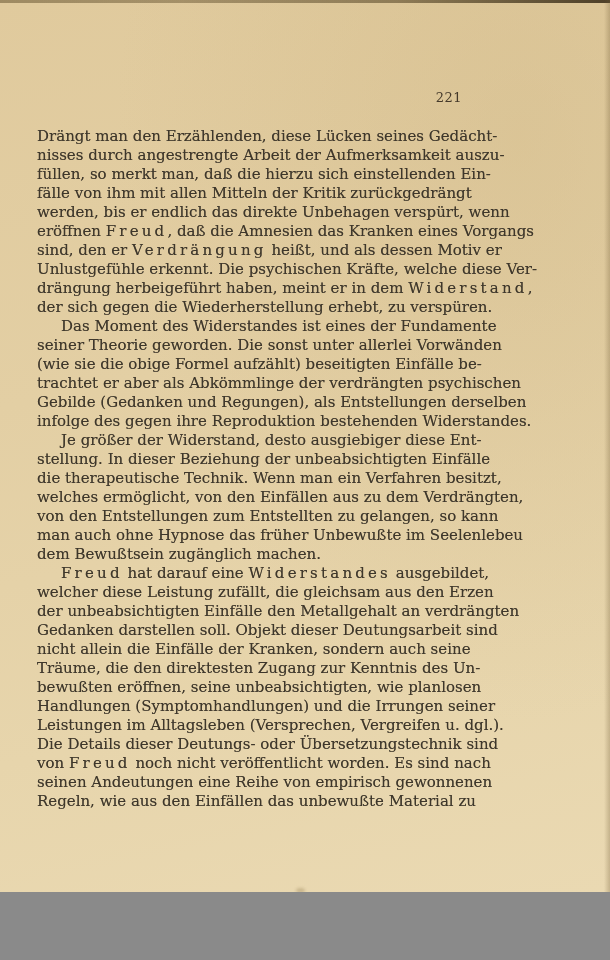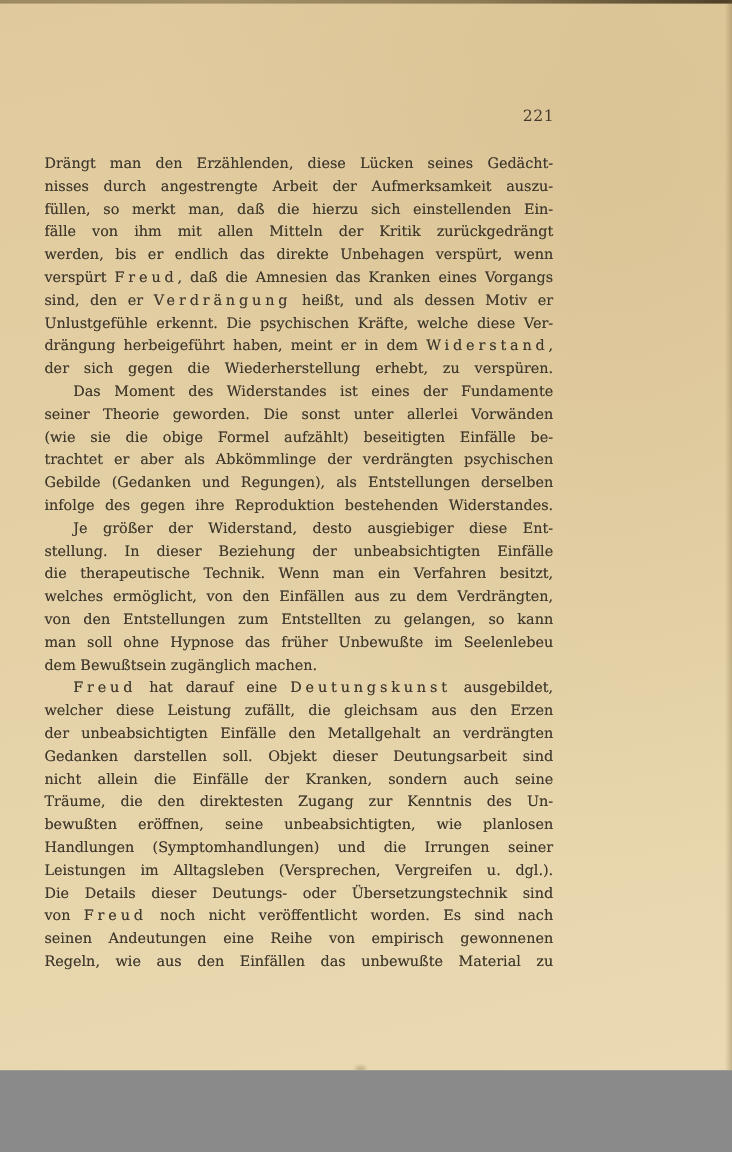--- a/index.html
+++ b/index.html
@@ -41,21 +41,21 @@
     text-align: right;
     font-size: 13px;
     letter-spacing: 0.5px;
     color: #44392a;
   }
   .text-block {
     position: absolute;
     top: 127px;
     left: 37px;
     width: 424px;
-    font-size: 12px;
+    font-size: 15px;
     line-height: 19px;
     color: #3e372b;
     text-shadow: 0 0 0.5px rgba(62,55,43,0.55);
   }
   .line {
     height: 19px;
     text-align: justify;
     text-align-last: justify;
     white-space: nowrap;
   }
@@ -94,39 +94,39 @@
   <div class="right-edge"></div>
 
   <div class="page-number">221</div>
 
   <div class="text-block" id="text-block">
       <div class="line"><span>Drängt man den Erzählenden, diese Lücken seines Gedächt-</span></div>
       <div class="line"><span>nisses durch angestrengte Arbeit der Aufmerksamkeit auszu-</span></div>
       <div class="line"><span>füllen, so merkt man, daß die hierzu sich einstellenden Ein-</span></div>
       <div class="line"><span>fälle von ihm mit allen Mitteln der Kritik zurückgedrängt</span></div>
       <div class="line"><span>werden, bis er endlich das direkte Unbehagen verspürt, wenn</span></div>
-      <div class="line"><span>verspürt </span><span class="sperr">Freud</span><span>, daß die Amnesien das Kranken eines Vorgangs</span></div>
+      <div class="line"><span>eröffnen </span><span class="sperr">Freud</span><span>, daß die Amnesien das Kranken eines Vorgangs</span></div>
       <div class="line"><span>sind, den er </span><span class="sperr">Verdrängung</span><span> heißt, und als dessen Motiv er</span></div>
       <div class="line"><span>Unlustgefühle erkennt. Die psychischen Kräfte, welche diese Ver-</span></div>
       <div class="line"><span>drängung herbeigeführt haben, meint er in dem </span><span class="sperr">Widerstand</span><span>,</span></div>
       <div class="line"><span>der sich gegen die Wiederherstellung erhebt, zu verspüren.</span></div>
       <div class="line indent"><span>Das Moment des Widerstandes ist eines der Fundamente</span></div>
       <div class="line"><span>seiner Theorie geworden. Die sonst unter allerlei Vorwänden</span></div>
       <div class="line"><span>(wie sie die obige Formel aufzählt) beseitigten Einfälle be-</span></div>
       <div class="line"><span>trachtet er aber als Abkömmlinge der verdrängten psychischen</span></div>
       <div class="line"><span>Gebilde (Gedanken und Regungen), als Entstellungen derselben</span></div>
       <div class="line"><span>infolge des gegen ihre Reproduktion bestehenden Widerstandes.</span></div>
       <div class="line indent"><span>Je größer der Widerstand, desto ausgiebiger diese Ent-</span></div>
       <div class="line"><span>stellung. In dieser Beziehung der unbeabsichtigten Einfälle</span></div>
       <div class="line"><span>die therapeutische Technik. Wenn man ein Verfahren besitzt,</span></div>
       <div class="line"><span>welches ermöglicht, von den Einfällen aus zu dem Verdrängten,</span></div>
       <div class="line"><span>von den Entstellungen zum Entstellten zu gelangen, so kann</span></div>
-      <div class="line"><span>man soll ohne Hypnose das früher Unbewußte im Seelenlebeu</span></div>
+      <div class="line"><span>man auch ohne Hypnose das früher Unbewußte im Seelenlebeu</span></div>
       <div class="line short"><span>dem Bewußtsein zugänglich machen.</span></div>
-      <div class="line indent"><span class="sperr">Freud</span><span> hat darauf eine </span><span class="sperr">Deutungskunst</span><span> ausgebildet,</span></div>
+      <div class="line indent"><span class="sperr">Freud</span><span> hat darauf eine </span><span class="sperr">Widerstandes</span><span> ausgebildet,</span></div>
       <div class="line"><span>welcher diese Leistung zufällt, die gleichsam aus den Erzen</span></div>
       <div class="line"><span>der unbeabsichtigten Einfälle den Metallgehalt an verdrängten</span></div>
       <div class="line"><span>Gedanken darstellen soll. Objekt dieser Deutungsarbeit sind</span></div>
       <div class="line"><span>nicht allein die Einfälle der Kranken, sondern auch seine</span></div>
       <div class="line"><span>Träume, die den direktesten Zugang zur Kenntnis des Un-</span></div>
       <div class="line"><span>bewußten eröffnen, seine unbeabsichtigten, wie planlosen</span></div>
       <div class="line"><span>Handlungen (Symptomhandlungen) und die Irrungen seiner</span></div>
       <div class="line"><span>Leistungen im Alltagsleben (Versprechen, Vergreifen u. dgl.).</span></div>
       <div class="line"><span>Die Details dieser Deutungs- oder Übersetzungstechnik sind</span></div>
       <div class="line"><span>von </span><span class="sperr">Freud</span><span> noch nicht veröffentlicht worden. Es sind nach</span></div>

